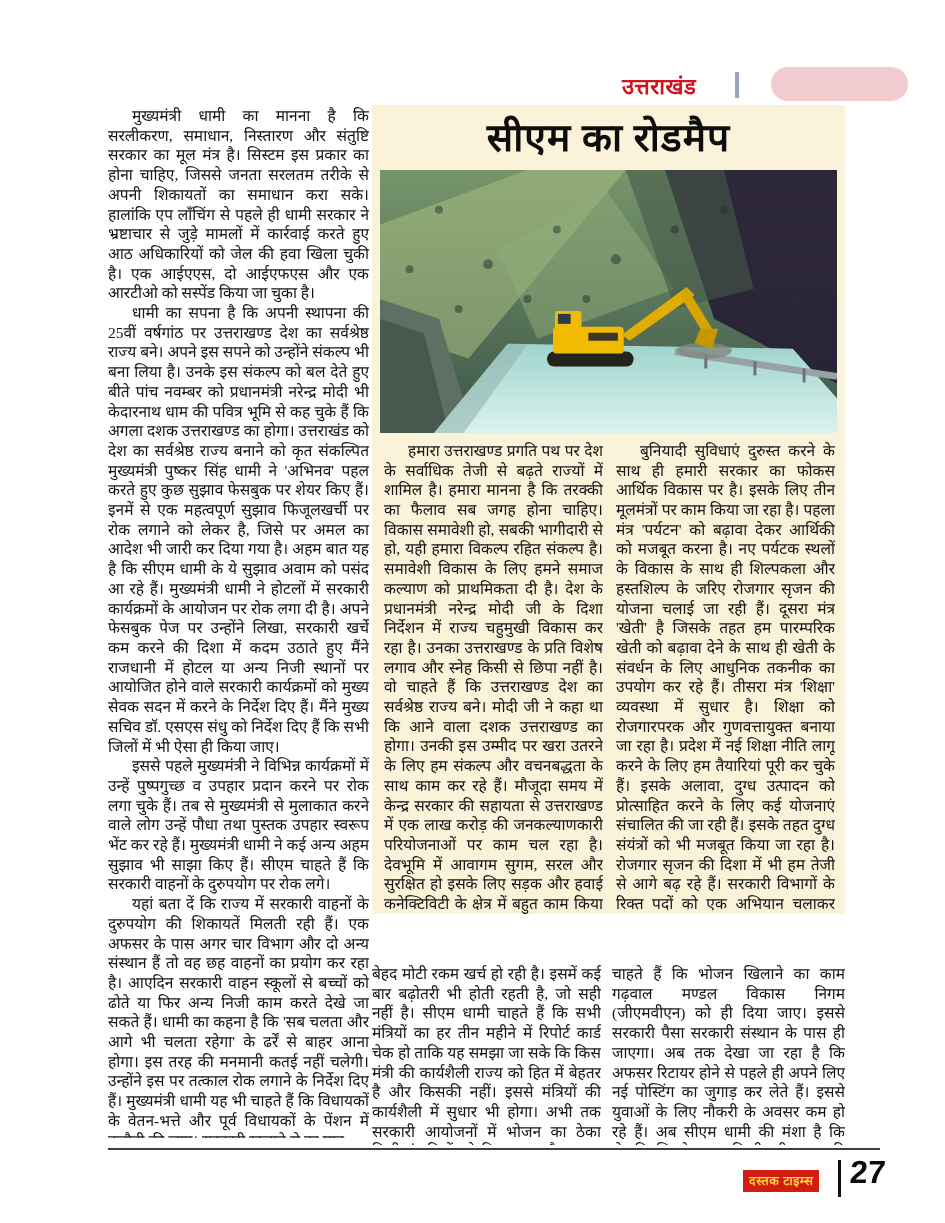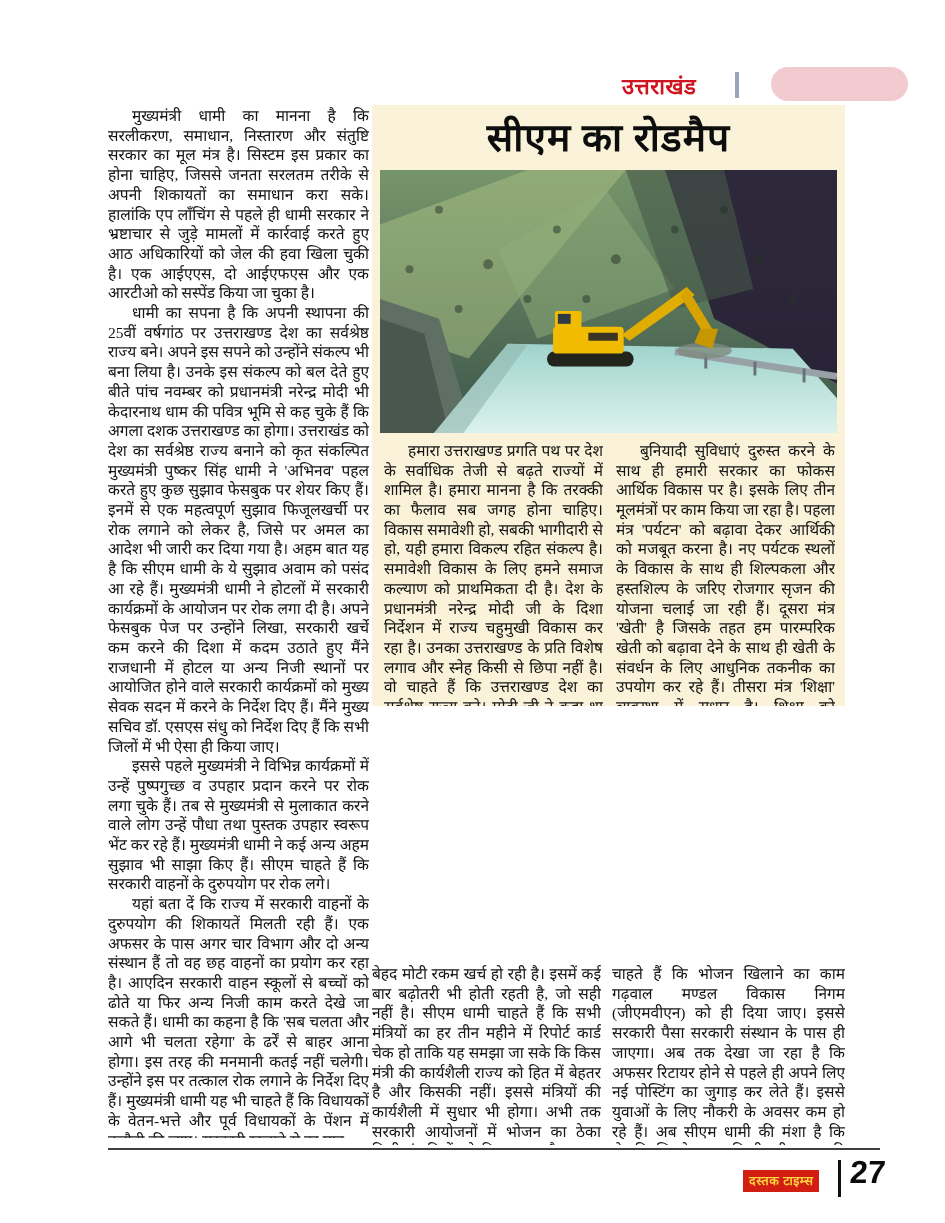--- a/index.html
+++ b/index.html
@@ -26,21 +26,21 @@
   .bodytext p{
     margin:0;text-align:justify;font-size:15.5px;line-height:19.7px;color:#141414;
   }
   .bodytext p.indent{text-indent:24px;}
   .col-left{
     position:absolute;left:108px;top:86px;width:261px;height:1032px;overflow:hidden;
   }
 
   
   .feature-box{
-    position:absolute;left:372px;top:85px;width:473px;height:601px;
+    position:absolute;left:372px;top:85px;width:473px;height:809px;
     background:#faf3da;overflow:hidden;
   }
   .article-title{
     margin:12px 0 10px 0;text-align:center;font-size:39px;font-weight:bold;color:#0d0d0d;
     font-family:"Liberation Serif", serif;letter-spacing:1px;line-height:1.1;
   }
   .photo{display:block;width:457px;height:263px;margin:0 auto;}
   .box-cols{display:flex;gap:13px;padding:8px 10px 0 12px;}
   .box-col{flex:1;height:478px;overflow:hidden;}
 

